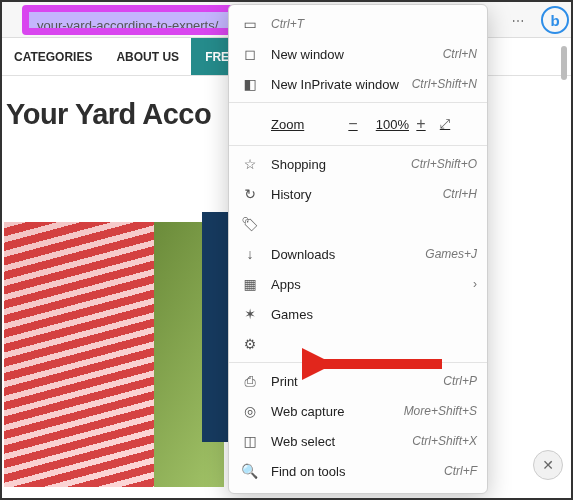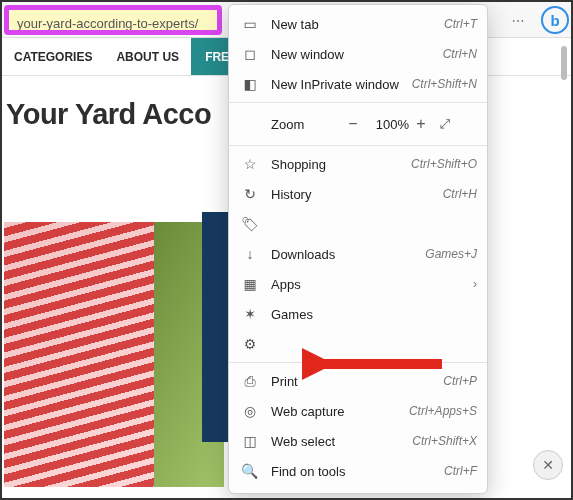--- a/index.html
+++ b/index.html
@@ -17,24 +17,24 @@
   .addr-bar {
     height: 36px;
     display: flex;
     align-items: center;
     border-bottom: 1px solid #ddd;
     background: #f7f7f7;
   }
   .url-box {
     flex: 0 0 218px;
     height: 30px;
-    background: #fef9c3;
-    border: 5px solid #d946ef;
+    background: #c4b5fd;
+    border: 7px solid #d946ef;
     border-radius: 4px;
-    margin-left: 2px;
+    margin-left: 20px;
     padding: 0 8px;
     font-size: 13px;
     color: #555;
     line-height: 28px;
     overflow: hidden;
     white-space: nowrap;
   }
   .toolbar-right {
     position: absolute;
     top: 3px;
@@ -128,21 +128,21 @@
     flex: 0 0 18px;
   }
   .menu-item .mi-label { flex: 1; }
   .menu-item .mi-short { color:#777; font-size:12px;font-style:italic; }
   .menu-item .mi-chev { color:#777; font-size:12px; padding-left:6px;}
   .menu-sep {
     height: 1px; background:#e3e3e3; margin: 3px 0;
   }
   .zoom-row {
     display:flex;align-items:center;height:36px;padding:0 10px 0 42px;
-    font-size:13px;color:#222;
+    font-size:13px;color:#222;text-decoration:underline;
   }
   .zoom-row .lbl{flex:0 0 70px;}
   .zoom-row .zbtn{width:24px;text-align:center;color:#555;font-size:16px;}
   .zoom-row .zval{width:44px;text-align:right;}
   .zoom-row .zfull{width:24px;text-align:center;color:#555;}
   .scroll-thumb {
     position:absolute; right:4px; top:44px; width:6px; height:34px;
     background:#bdbdbd; border-radius:3px;
   }
   .close-pill{
@@ -178,21 +178,20 @@
 
 <h1 class="headline">Your Yard Acco</h1>
 
 <div class="hero"></div>
 <div class="hero-bar"></div>
 
 <div class="menu">
 
   <div class="menu-item">
     <span class="mi-icon">▭</span>
-    <span class="mi-label">New tab</span>
     <span class="mi-short">Ctrl+T</span>
   </div>
   <div class="menu-item">
     <span class="mi-icon">◻</span>
     <span class="mi-label">New window</span>
     <span class="mi-short">Ctrl+N</span>
   </div>
   <div class="menu-item">
     <span class="mi-icon">◧</span>
     <span class="mi-label">New InPrivate window</span>
@@ -246,21 +245,21 @@
   <div class="menu-sep"></div>
 
   <div class="menu-item">
     <span class="mi-icon">⎙</span>
     <span class="mi-label">Print</span>
     <span class="mi-short">Ctrl+P</span>
   </div>
   <div class="menu-item">
     <span class="mi-icon">◎</span>
     <span class="mi-label">Web capture</span>
-    <span class="mi-short">Ctrl+Apps+S</span>
+    <span class="mi-short">More+Shift+S</span>
   </div>
   <div class="menu-item">
     <span class="mi-icon">◫</span>
     <span class="mi-label">Web select</span>
     <span class="mi-short">Ctrl+Shift+X</span>
   </div>
   <div class="menu-item">
     <span class="mi-icon">🔍</span>
     <span class="mi-label">Find on tools</span>
     <span class="mi-short">Ctrl+F</span>

